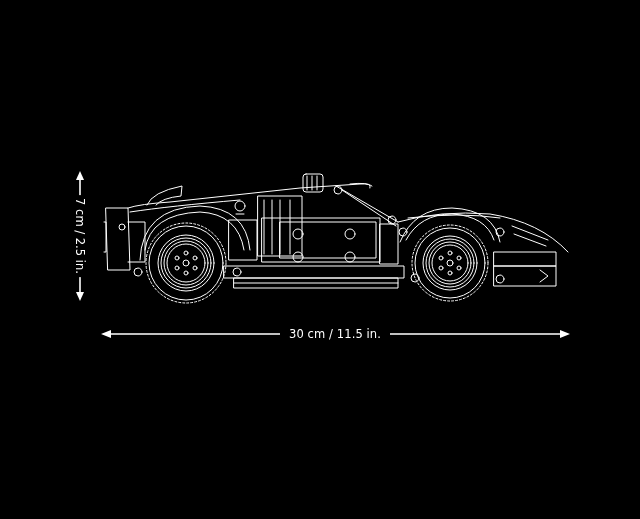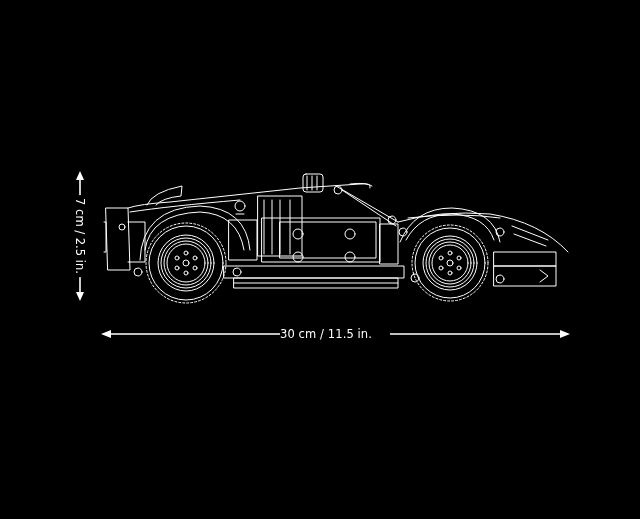--- a/index.html
+++ b/index.html
@@ -1,19 +1,19 @@
 <!DOCTYPE html>
 <html><head>
 <meta charset="utf-8">
 <style>
   html, body { margin:0; padding:0; background:#000; }
   body { width:640px; height:519px; position:relative; overflow:hidden; font-family:"DejaVu Sans", sans-serif; }
   #stage { position:absolute; left:0; top:0; width:640px; height:519px; background:#000; }
   .dim-h-label {
-    position:absolute; top:325px; left:280px; width:110px; text-align:left;
+    position:absolute; top:325px; left:280px; width:110px; text-align:center;
     color:#fff; font-size:11.5px; line-height:18px; letter-spacing:0.1px; background:#000;
   }
   .dim-v-label {
     position:absolute; left:80px; top:236px; color:#fff; font-size:11.5px; white-space:nowrap;
     transform: translate(-50%,-50%) rotate(90deg); background:#000; padding:0 3px; line-height:14px;
   }
   svg { position:absolute; left:0; top:0; }
 </style>
 </head>
 <body>

